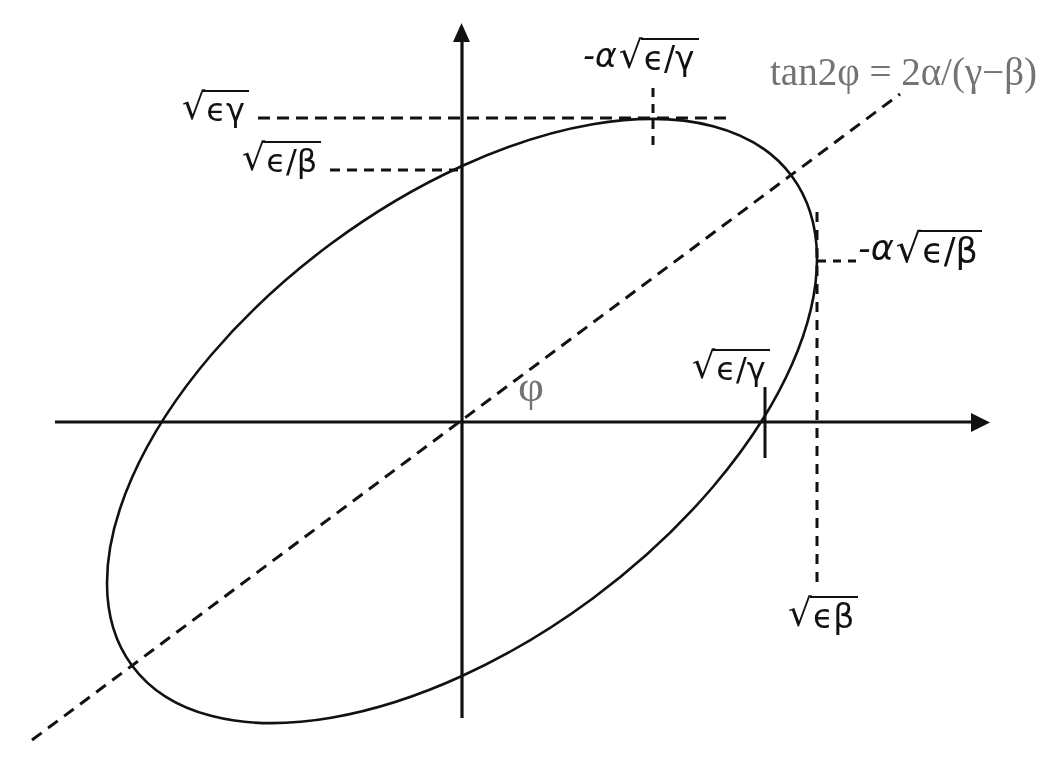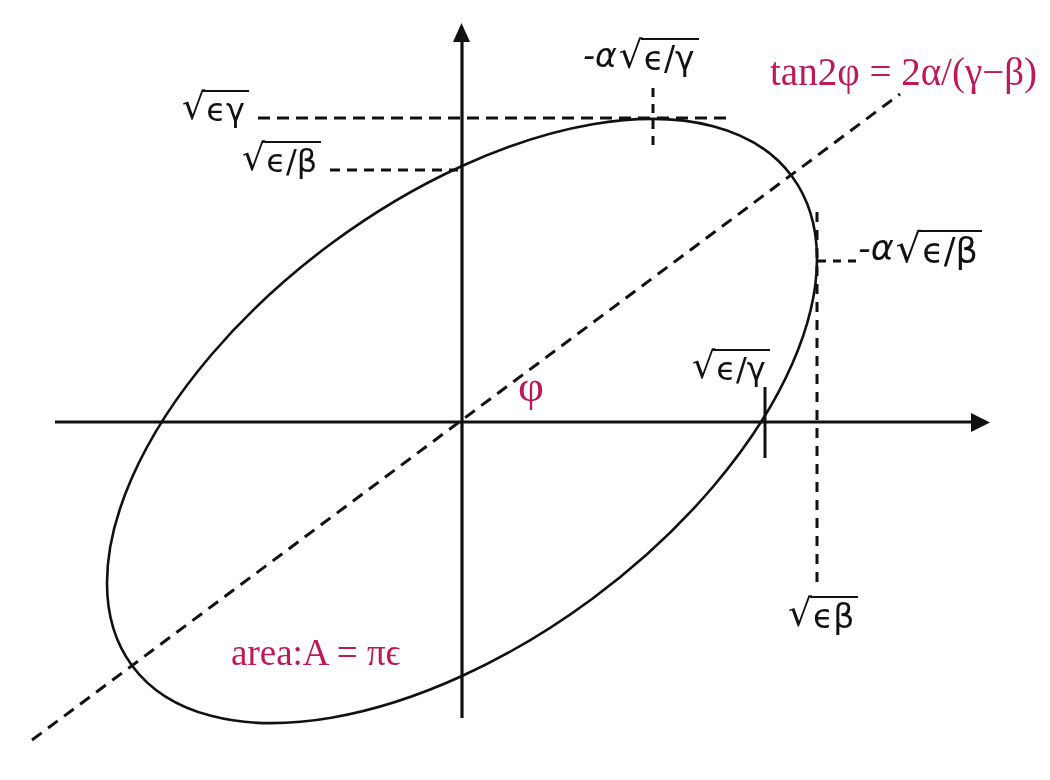--- a/index.html
+++ b/index.html
@@ -40,21 +40,21 @@
     display: inline-block;
     border-top: 2.6px solid #111111;
     padding: 1px 4px 0 3px;
     font-family: "DejaVu Sans", sans-serif;
   }
   .serif-formula {
     position: absolute;
     font-family: "Liberation Serif", "DejaVu Serif", serif;
     font-style: normal;
     white-space: nowrap;
-    color: #be185d;
+    color: #737373;
     line-height: 1.05;
   }
 </style>
 </head>
 <body>
 
 <div class="stage">
 
   <svg width="1050" height="780" viewBox="0 0 1050 780">
 
@@ -114,15 +114,14 @@
     <span class="sqrt-sign">√</span>
     <span class="vinc">ϵ/γ</span>
   </div>
 
   <div class="mlabel" style="left:786px; top:596px; font-size:33px;">
     <span class="pre"></span>
     <span class="sqrt-sign">√</span>
     <span class="vinc">ϵβ</span>
   </div>
 
-  <div class="serif-formula" style="left:231px; top:634px; font-size:37px;">area:A = πϵ</div>
 
 </div>
 
 </body></html>

